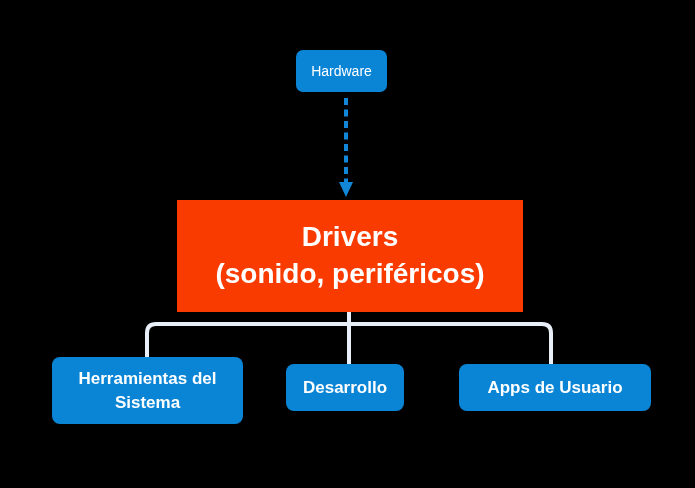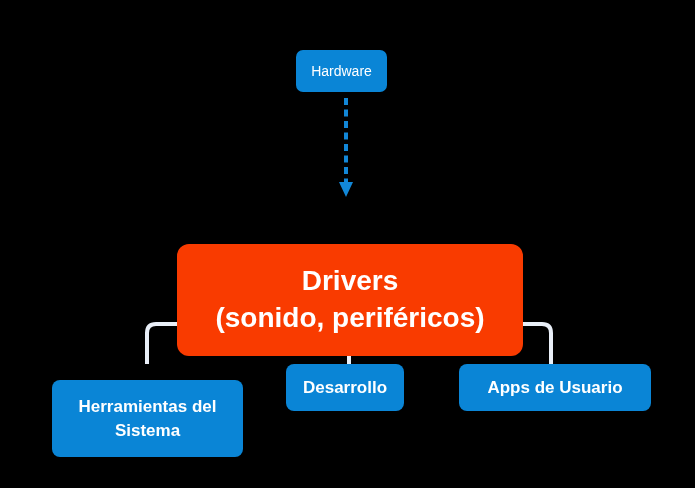--- a/index.html
+++ b/index.html
@@ -17,25 +17,25 @@
     color:var(--text,#fff);text-align:center;white-space:pre-line;
     box-sizing:border-box;cursor:default;
   }
   .node-blue{background:var(--blue,#0a85d6);}
   .node-root{
     left:296px;top:50px;width:91px;height:42px;
     border-radius:7px;font-size:14px;font-weight:500;
   }
   .node-center{
     left:177px;top:200px;width:346px;height:112px;
-    background:var(--orange,#f93b00);border-radius:12px;
-    font-size:28px;font-weight:700;line-height:1.32;margin-top:44px;
+    background:var(--orange,#f93b00);border-radius:0;
+    font-size:28px;font-weight:700;line-height:1.32;
   }
   .node-child{border-radius:8px;font-size:17px;font-weight:700;line-height:1.4;}
-  .node-child-1{left:52px;top:380px;width:191px;height:77px;}
+  .node-child-1{left:52px;top:357px;width:191px;height:67px;}
   .node-child-2{left:286px;top:364px;width:118px;height:47px;}
   .node-child-3{left:459px;top:364px;width:192px;height:47px;}
 </style>
 </head>
 <body>
 
 <div class="canvas">
 
   <svg class="connectors" viewBox="0 0 695 488" width="695" height="488" aria-hidden="true">
     <line class="dash-line" x1="346" y1="98" x2="346" y2="182"></line>

